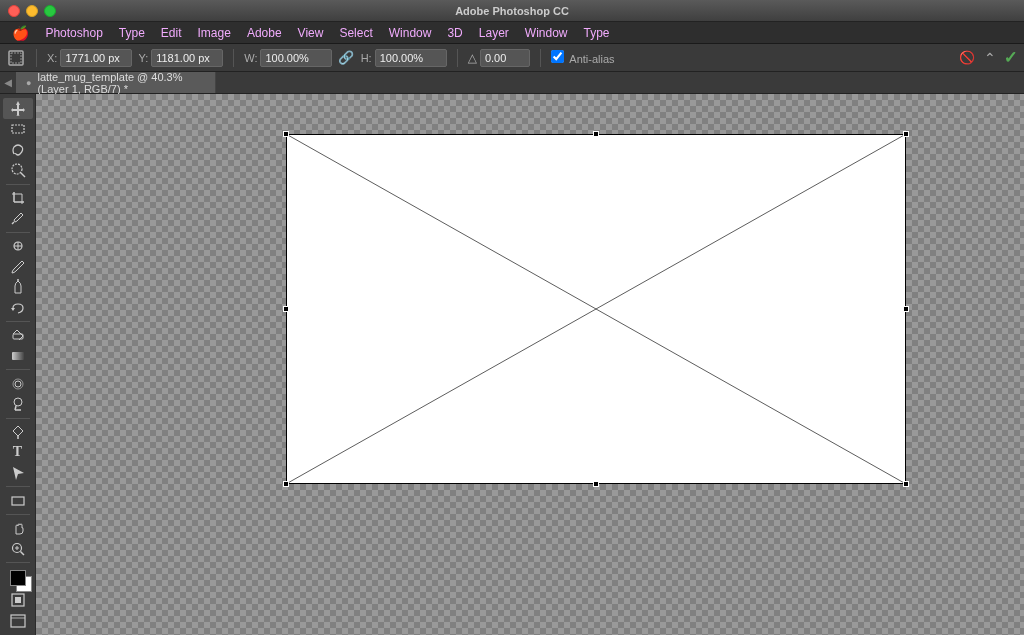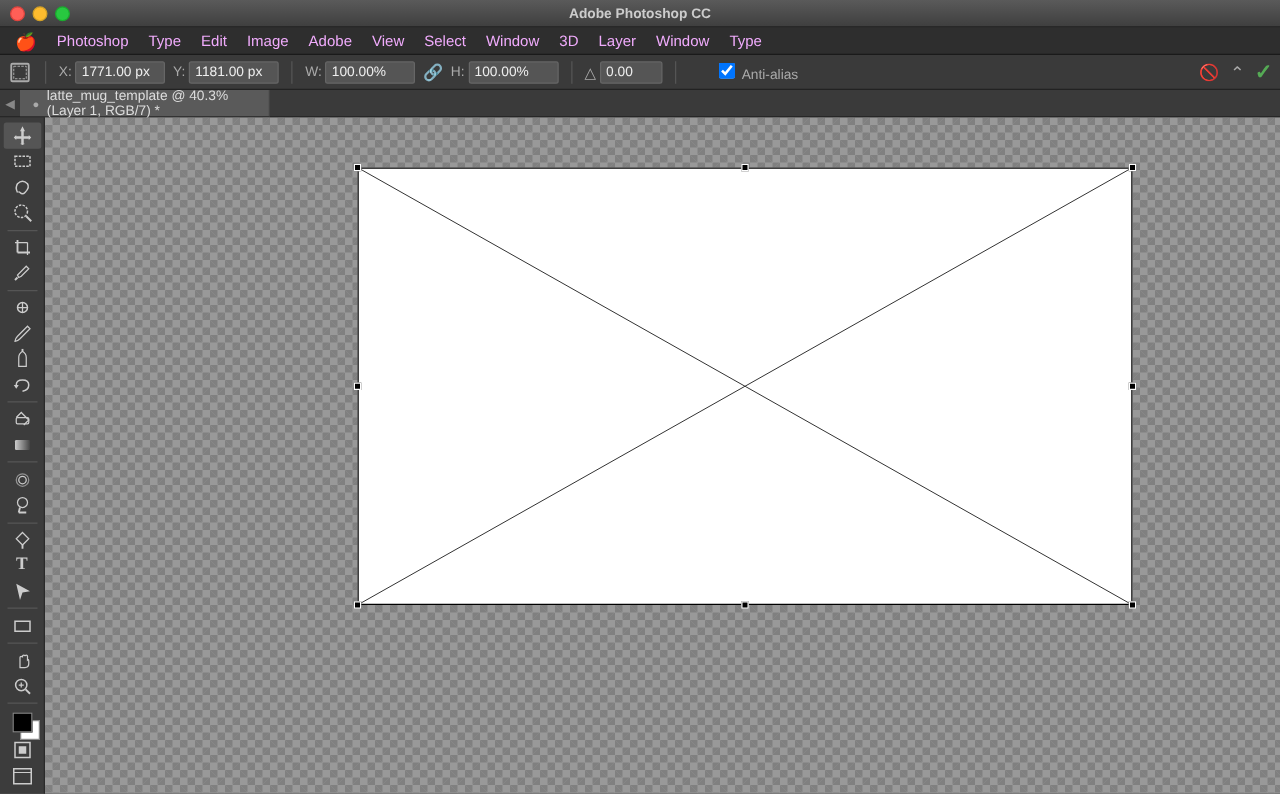--- a/index.html
+++ b/index.html
@@ -92,21 +92,21 @@
       font-size: 11px;
       padding: 1px 4px;
       width: 72px;
       height: 18px;
       border-radius: 2px;
     }
     .options-link-icon {
       color: #aaa; font-size: 12px;
     }
     .anti-alias-label {
-      color: #aaa; font-size: 11px; margin-left: 24px;
+      color: #aaa; font-size: 11px;
     }
     .options-right {
       margin-left: auto;
       display: flex; align-items: center; gap: 8px;
     }
 
     
     #tab-bar {
       height: 22px;
       background: #3a3a3a;

